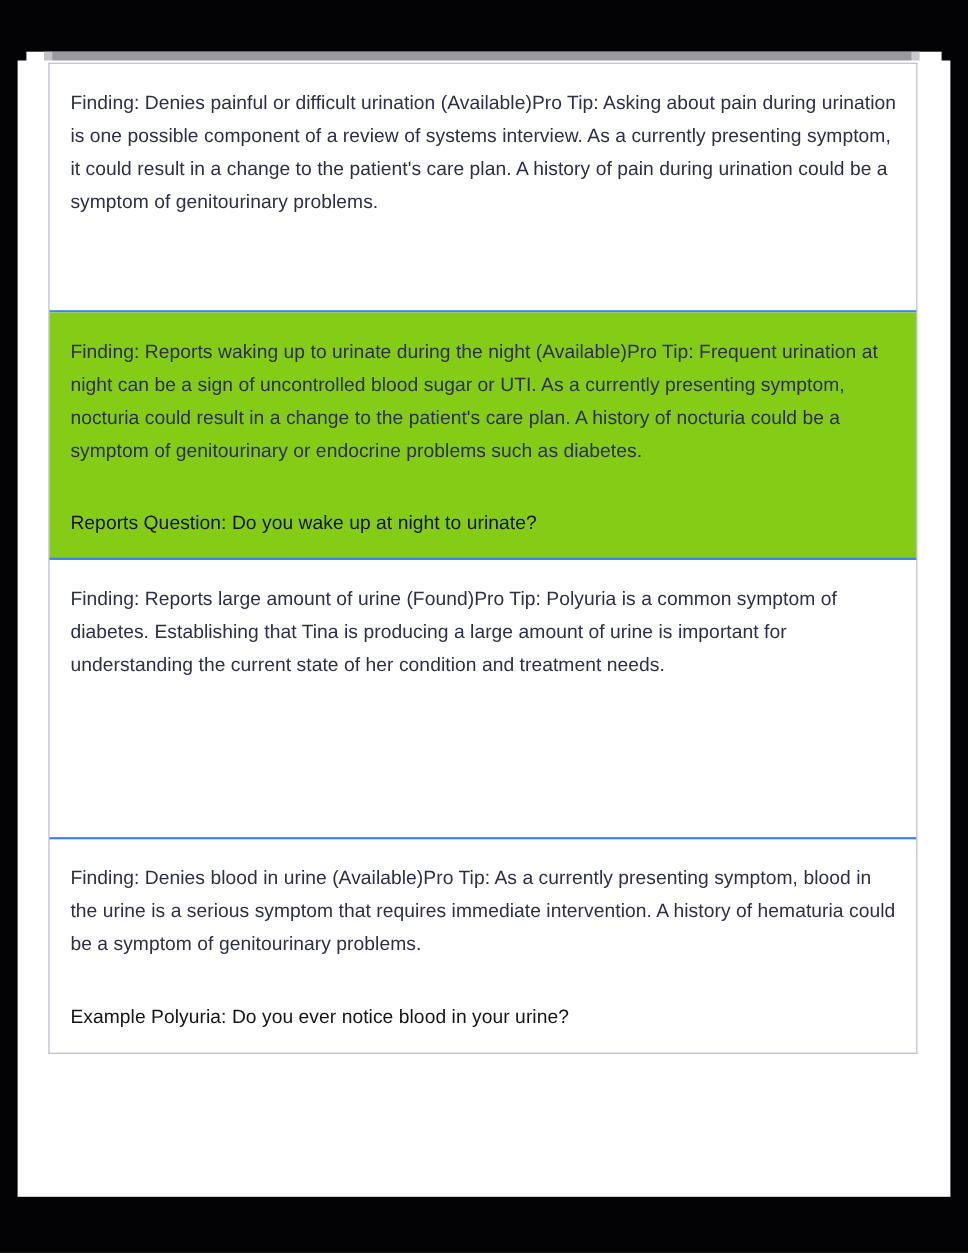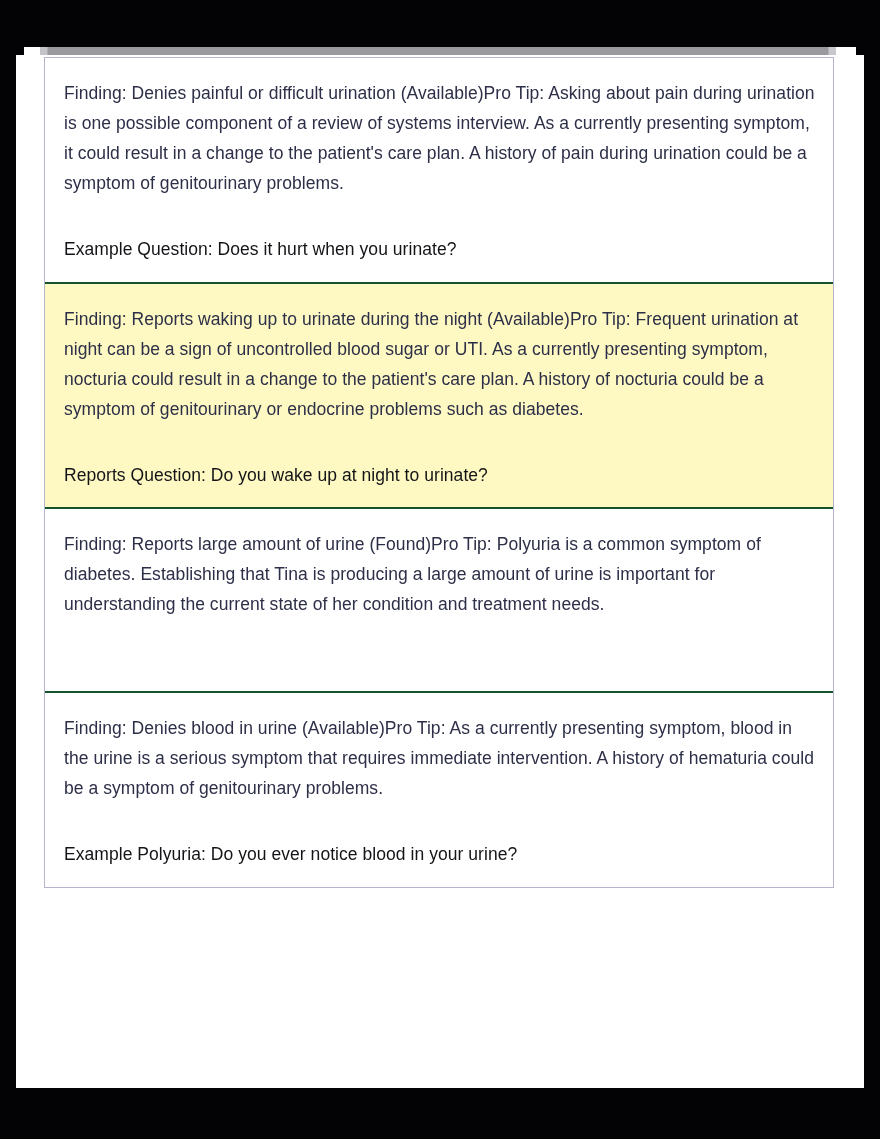--- a/index.html
+++ b/index.html
@@ -43,55 +43,54 @@
       left: 44px;
       top: 57px;
       width: 790px;
       border: 1.5px solid #b4b4cc;
       border-top: 1.5px solid #b8b8d2;
       box-sizing: border-box;
     }
     .finding-row {
       box-sizing: border-box;
       padding: 20px 18px 0 19px;
-      border-bottom: 2px solid #14532d;
+      border-bottom: 2px solid #3b82f6;
       color: #2c2f47;
       font-size: 17.5px;
       line-height: 30px;
       letter-spacing: 0.05px;
     }
     .finding-row:last-child {
       border-bottom: none;
     }
     .finding-row.alt {
-      background: #fef9c3;
+      background: #84cc16;
     }
     .finding-text {
       margin: 0;
     }
     .example-question {
       margin: 36px 0 0 0;
       color: #141418;
     }
     .row-1 { height: 226px; }
     .row-2 { height: 225px; }
-    .row-3 { height: 184px; }
+    .row-3 { height: 254px; }
     .row-4 { height: 194px; }
   </style>
 </head>
 <body>
 
 <div class="page-tab"></div>
 <div class="page"></div>
 <div class="top-bar"></div>
 
 <div class="findings-table">
   <div class="finding-row row-1">
     <p class="finding-text">Finding: Denies painful or difficult urination (Available)Pro Tip: Asking about pain during urination is one possible component of a review of systems interview. As a currently presenting symptom, it could result in a change to the patient's care plan. A history of pain during urination could be a symptom of genitourinary problems.</p>
-    <p class="example-question">Example Question: Does it hurt when you urinate?</p>
   </div>
   <div class="finding-row row-2 alt">
     <p class="finding-text">Finding: Reports waking up to urinate during the night (Available)Pro Tip: Frequent urination at night can be a sign of uncontrolled blood sugar or UTI. As a currently presenting symptom, nocturia could result in a change to the patient's care plan. A history of nocturia could be a symptom of genitourinary or endocrine problems such as diabetes.</p>
     <p class="example-question">Reports Question: Do you wake up at night to urinate?</p>
   </div>
   <div class="finding-row row-3">
     <p class="finding-text">Finding: Reports large amount of urine (Found)Pro Tip: Polyuria is a common symptom of diabetes. Establishing that Tina is producing a large amount of urine is important for understanding the current state of her condition and treatment needs.</p>
   </div>
   <div class="finding-row row-4">
     <p class="finding-text">Finding: Denies blood in urine (Available)Pro Tip: As a currently presenting symptom, blood in the urine is a serious symptom that requires immediate intervention. A history of hematuria could be a symptom of genitourinary problems.</p>

